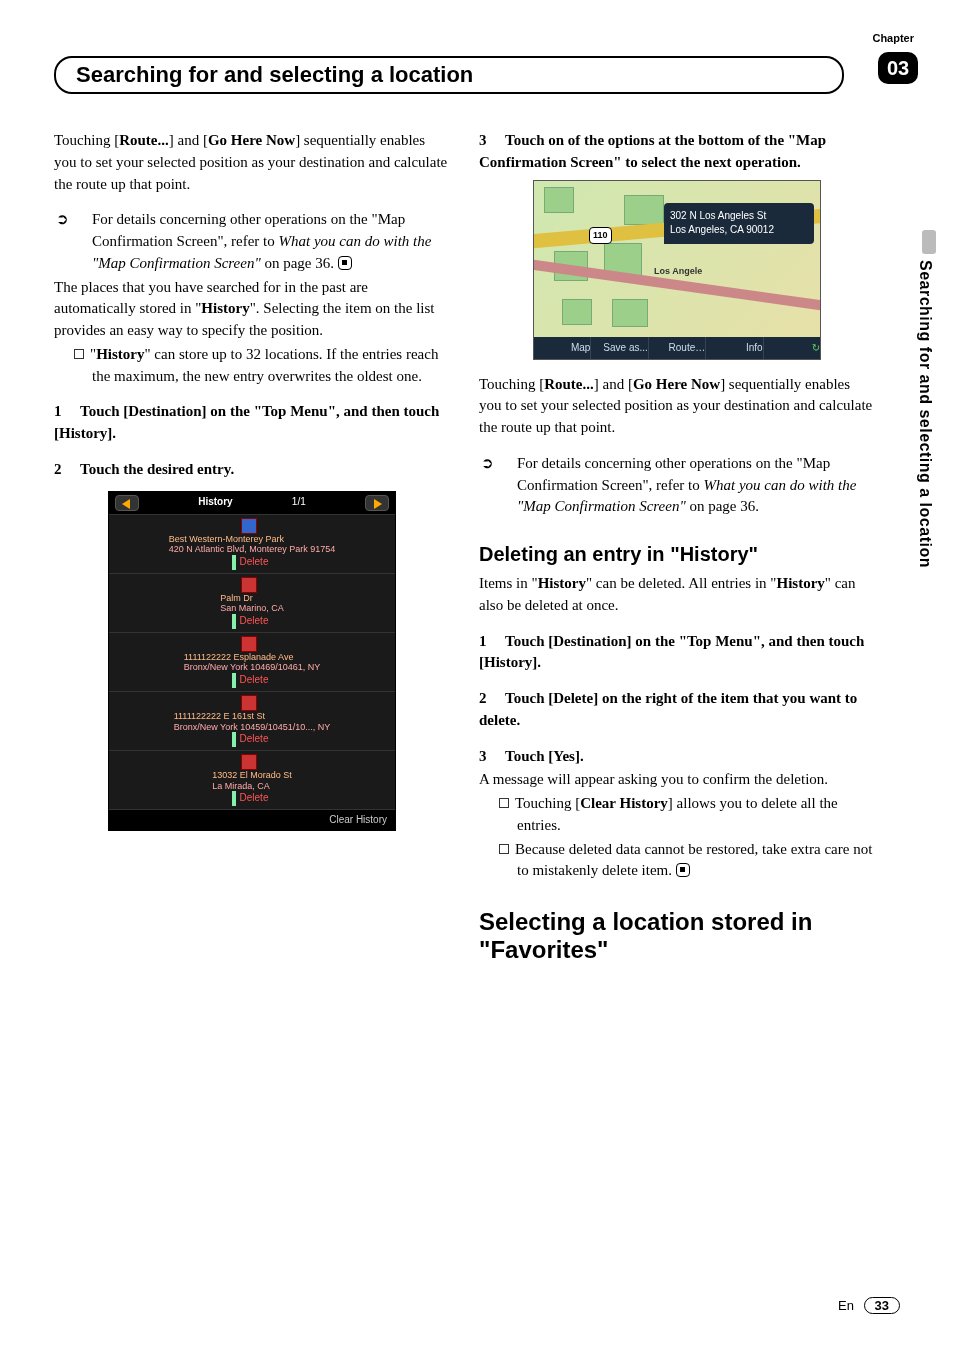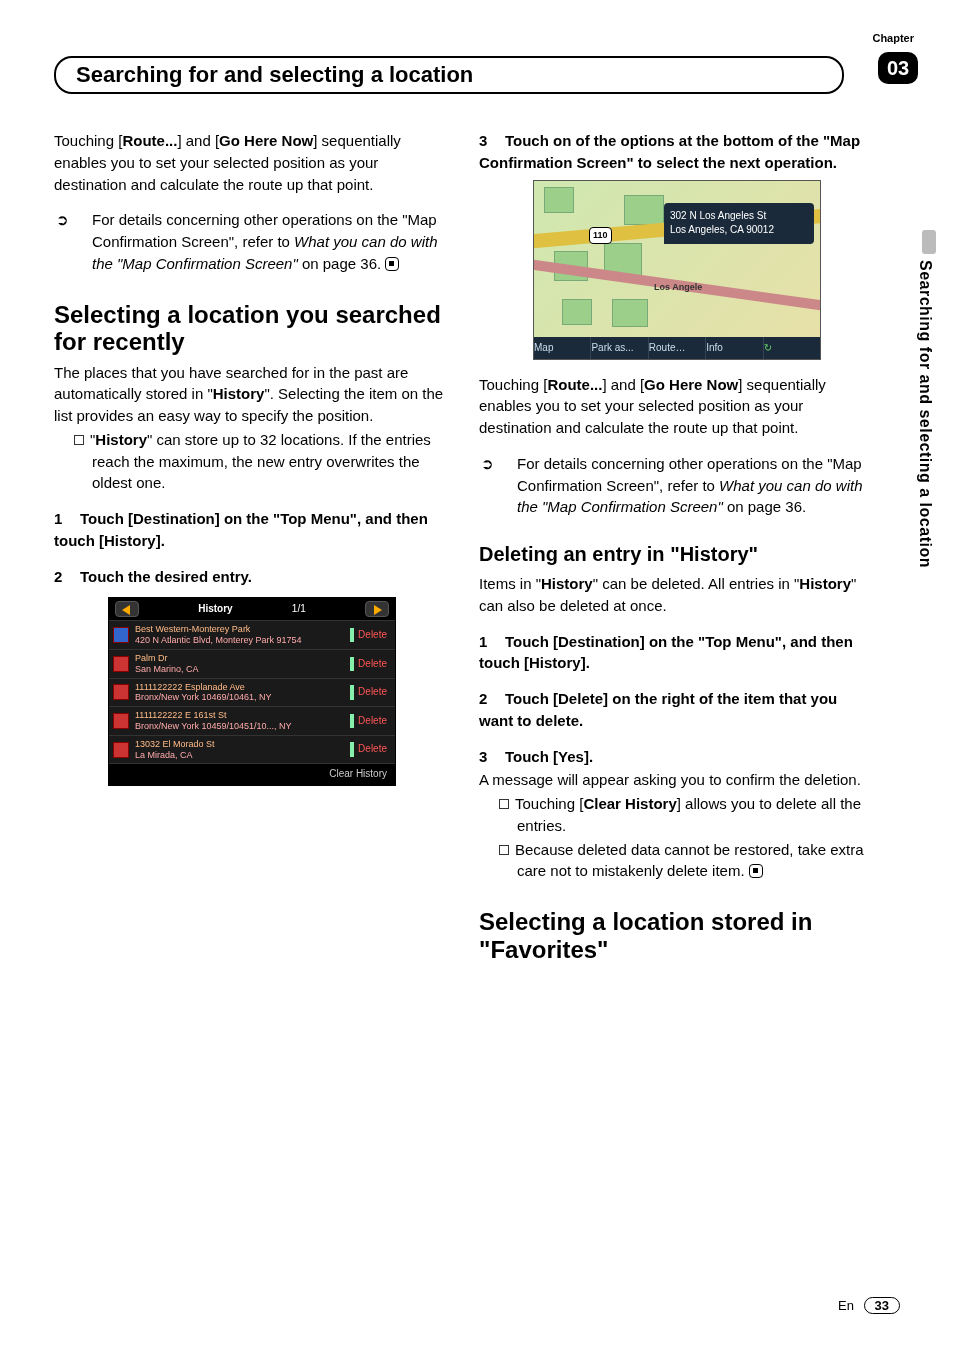--- a/index.html
+++ b/index.html
@@ -72,21 +72,21 @@
     display: flex;
     gap: 30px;
     margin-top: 90px;
     width: 820px;
   }
   .col {
     width: 396px;
     font-size: 15px;
     line-height: 1.45;
   }
-  .col p { margin-bottom: 2px; }
+  .col p { margin-bottom: 2px; font-family: Liberation Serif, serif; }
   .sup-item {
     padding-left: 38px;
     text-indent: -18px;
     margin-top: 14px;
     margin-bottom: 2px;
   }
   .sup-item .arrow { display:inline-block; width:18px; }
   .italic { font-style: italic; }
   .stop-icon {
     display: inline-block;
@@ -151,20 +151,21 @@
   }
   .ss1-head .hbtn.fwd::after{
     content:""; position:absolute; right:6px; top:3px;
     border-top:5px solid transparent; border-bottom:5px solid transparent;
     border-left:8px solid #fa0;
   }
   .ss1-row {
     display:flex; align-items:center;
     border-top:1px solid #333; padding:3px 4px;
     background:#1a1a1a;
+    flex-direction:column;
   }
   .ss1-row .flag { width:16px; height:16px; background:#c33; margin-right:6px; border:1px solid #800;}
   .ss1-row .flag.hotel { background:#36c;}
   .ss1-row .txtcol { flex:1; color:#faa; font-size:9px; line-height:1.2;}
   .ss1-row .txtcol .l1{ color:#fb8;}
   .ss1-row .del {
     color:#f55; font-size:10px; padding:0 4px;
     border-left:4px solid #86efac;
   }
   .ss1-foot {
@@ -185,28 +186,28 @@
     position:absolute; right:6px; top:22px; width:150px;
     background:#1a2a3a; color:#fff; font-size:10px;
     padding:6px; border-radius:4px 4px 4px 0;
   }
   .screenshot2 .shield{
     position:absolute; left:55px; top:46px;
     background:#fff; border:1.5px solid #000; border-radius:4px;
     font-size:9px; font-weight:bold; padding:1px 3px; color:#000;
   }
   .screenshot2 .city{
-    position:absolute; left:120px; top:100px; font-size:9px; font-weight:bold; color:#333;
+    position:absolute; left:120px; top:84px; font-size:9px; font-weight:bold; color:#333;
   }
   .screenshot2 .bbar{
     position:absolute; left:0; right:0; bottom:0; height:22px;
     background:#1a2a3a; display:flex;
   }
   .screenshot2 .bbar div{
-    flex:1; text-align:left; color:#cde; font-size:10px;
+    flex:1; text-align:right; color:#cde; font-size:10px;
     line-height:22px; border-right:1px solid #345;
   }
   .screenshot2 .bbar div:last-child{border-right:none; color:#6c6;}
   .screenshot2 .blk{
     position:absolute; background:#9bcf8a; border:1px solid #7a7;
   }
   .footer {
     position:absolute; bottom:38px; right:54px;
     font-size:13px;
   }
@@ -233,21 +234,20 @@
 <div class="columns">
 
   <div class="col">
     <p>
       <span>Touching [</span><b>Route...</b><span>] and [</span><b>Go Here Now</b><span>] sequentially enables you to set your selected position as your destination and calculate the route up that point.</span>
     </p>
     <p class="sup-item">
       <span class="arrow">➲</span><span>For details concerning other operations on the "Map Confirmation Screen", refer to </span><span class="italic">What you can do with the "Map Confirmation Screen"</span><span> on page 36.</span> <span class="stop-icon"></span>
     </p>
 
-    <h2 class="section">Selecting a location you searched for recently</h2>
     <p>
       <span>The places that you have searched for in the past are automatically stored in "</span><b>History</b><span>". Selecting the item on the list provides an easy way to specify the position.</span>
     </p>
     <p class="note-item">
       <span class="box"></span><span>"</span><b>History</b><span>" can store up to 32 locations. If the entries reach the maximum, the new entry overwrites the oldest one.</span>
     </p>
 
     <p class="step"><span class="num">1</span><span>Touch [Destination] on the "Top Menu", and then touch [History].</span></p>
     <p class="step"><span class="num">2</span><span>Touch the desired entry.</span></p>
 
@@ -317,21 +317,21 @@
       <div class="road1"></div>
       <div class="road2"></div>
       <div class="shield">110</div>
       <div class="city">Los Angele</div>
       <div class="bubble">
         <div>302 N Los Angeles St</div>
         <div>Los Angeles, CA 90012</div>
       </div>
       <div class="bbar">
         <div>Map</div>
-        <div>Park as...</div>
+        <div>Save as...</div>
         <div>Route…</div>
         <div>Info</div>
         <div>↻</div>
       </div>
     </div>
 
     <p>
       <span>Touching [</span><b>Route...</b><span>] and [</span><b>Go Here Now</b><span>] sequentially enables you to set your selected position as your destination and calculate the route up that point.</span>
     </p>
     <p class="sup-item">

